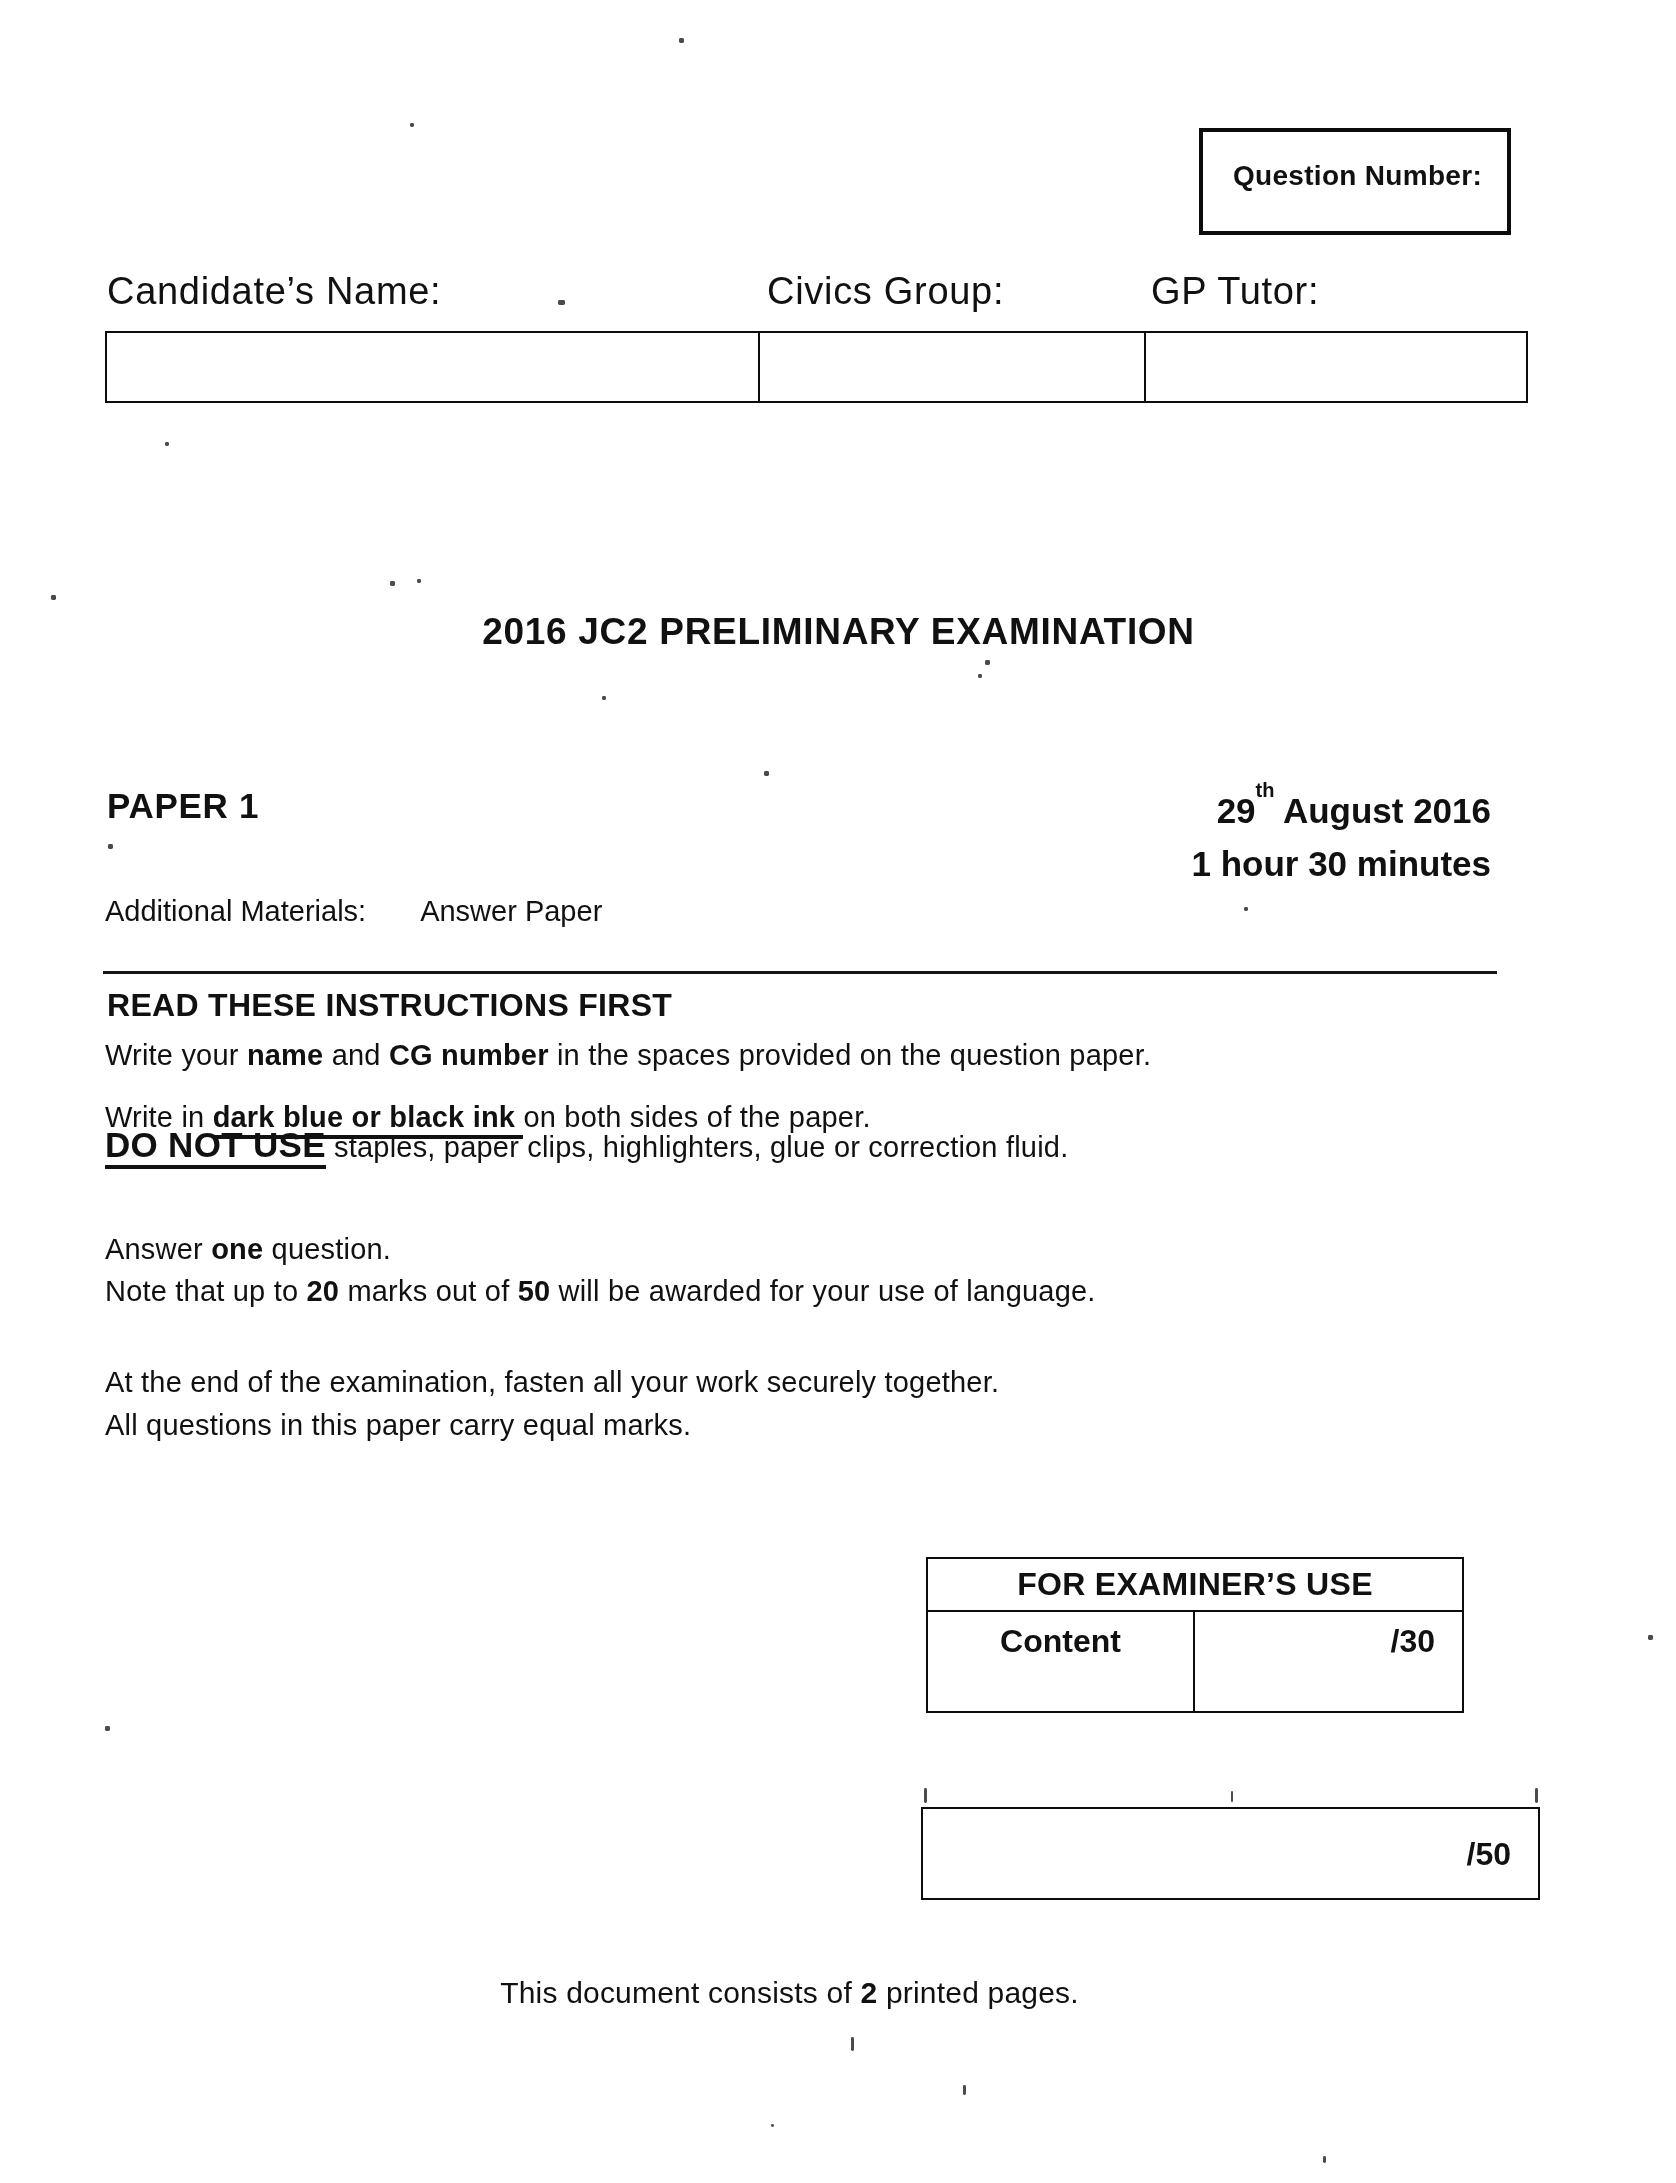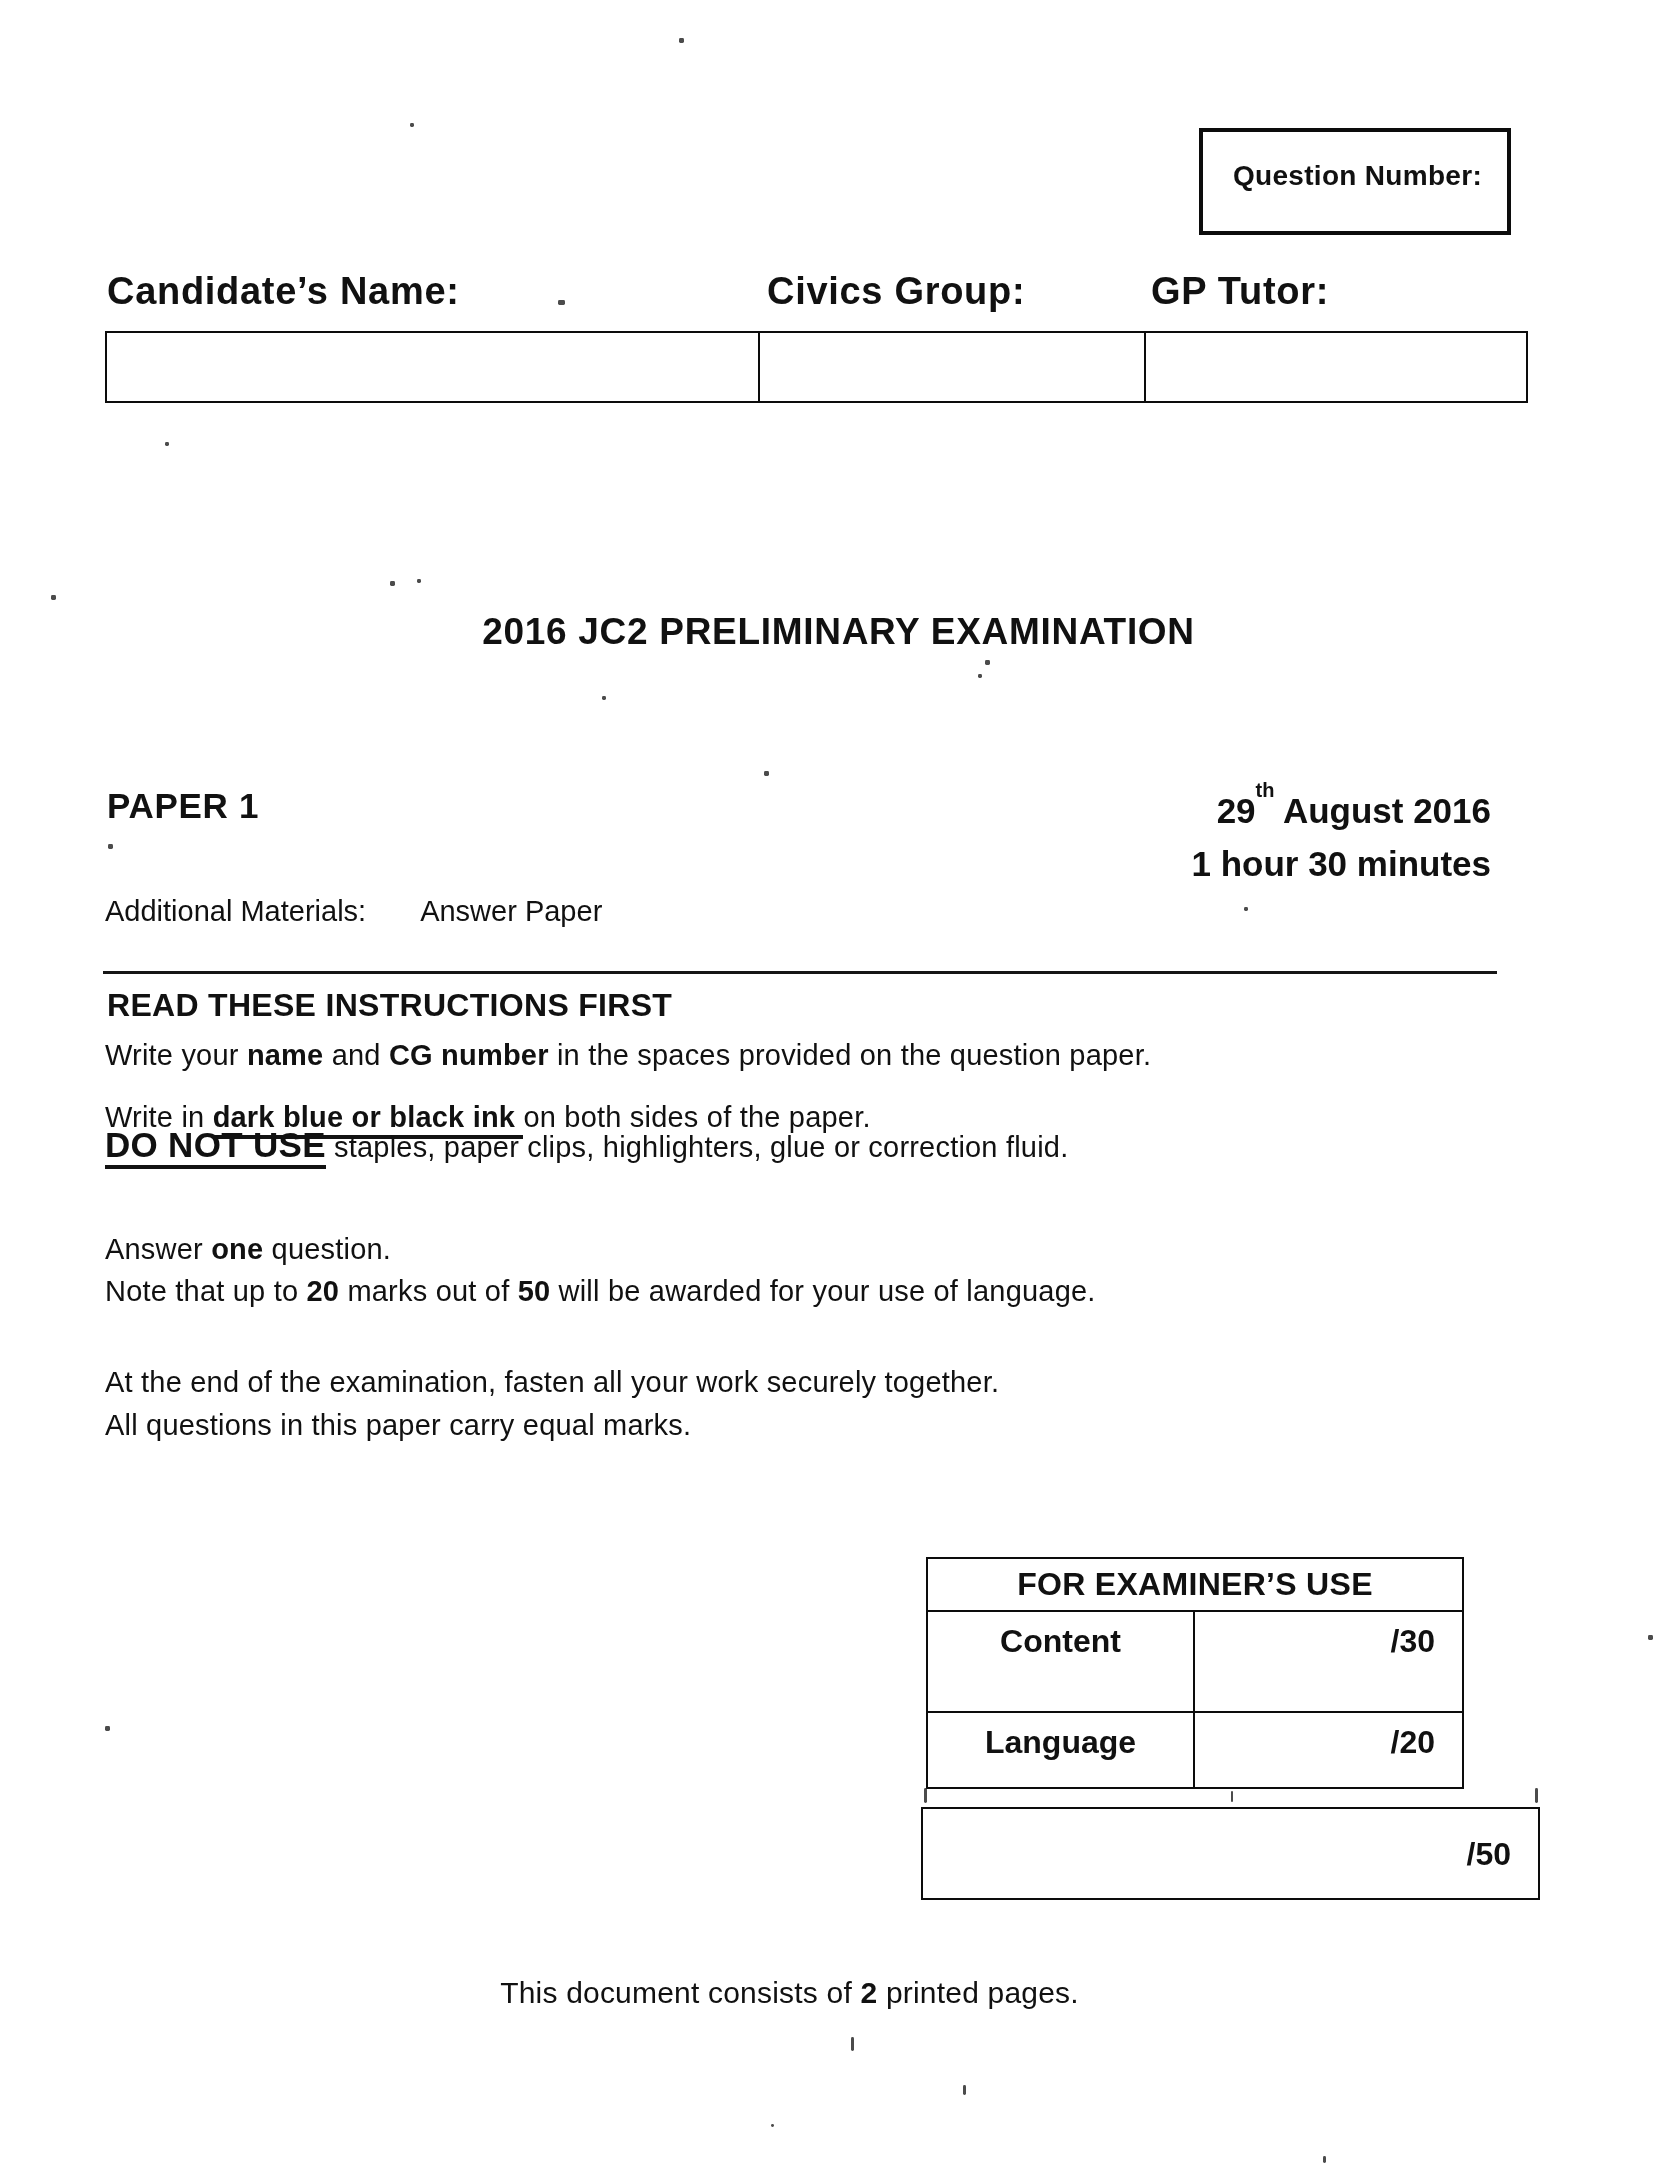--- a/index.html
+++ b/index.html
@@ -11,21 +11,21 @@
   .abs{position:absolute;}
   .b{font-weight:bold;}
   
   .qbox{
     left:1199px;top:128px;width:312px;height:107px;
     border:4.7px solid #0c0c0c;box-sizing:border-box;
     padding:28px 0 0 30px;
   }
   .qbox-label{font-size:28px;font-weight:bold;letter-spacing:0.3px;}
   
-  .cand-label{font-size:38px;font-weight:bold;letter-spacing:0.7px;white-space:nowrap;}
+  .cand-label{font-size:38px;font-weight:normal;letter-spacing:0.7px;white-space:nowrap;}
   
   .cand-table{
     left:105px;top:331px;width:1423px;height:72px;
     border:2.7px solid #0c0c0c;box-sizing:border-box;display:flex;
   }
   .cand-cell{height:100%;box-sizing:border-box;}
   .cand-cell.c1{width:46%;border-right:2px solid #0c0c0c;}
   .cand-cell.c2{width:27.2%;border-right:2px solid #0c0c0c;}
   .cand-cell.c3{flex:1;}
   
@@ -117,24 +117,20 @@
 
 <div class="abs body-line" style="top:1366px;">At the end of the examination, fasten all your work securely together.</div>
 <div class="abs body-line" style="top:1409px;">All questions in this paper carry equal marks.</div>
 
 <div class="abs ex-table">
   <div class="ex-header">FOR EXAMINER’S USE</div>
   <div class="ex-row r1">
     <div class="ex-cell-label">Content</div>
     <div class="ex-cell-score">/30</div>
   </div>
-  <div class="ex-row r2">
-    <div class="ex-cell-label">Language</div>
-    <div class="ex-cell-score">/20</div>
-  </div>
 </div>
 <div class="abs ex-total">
   <div class="ex-cell-score" style="padding-top:27px;">/50</div>
 </div>
 
 <div class="abs footer"><span>This document consists of </span><span class="b">2</span><span> printed pages.</span></div>
 
 <div class="dot" style="left:679px;top:38px;width:5.4px;height:5.4px;"></div>
 <div class="dot" style="left:410px;top:123px;width:4px;height:4px;"></div>
 <div class="dot" style="left:558px;top:300px;width:7.4px;height:4.7px;"></div>

